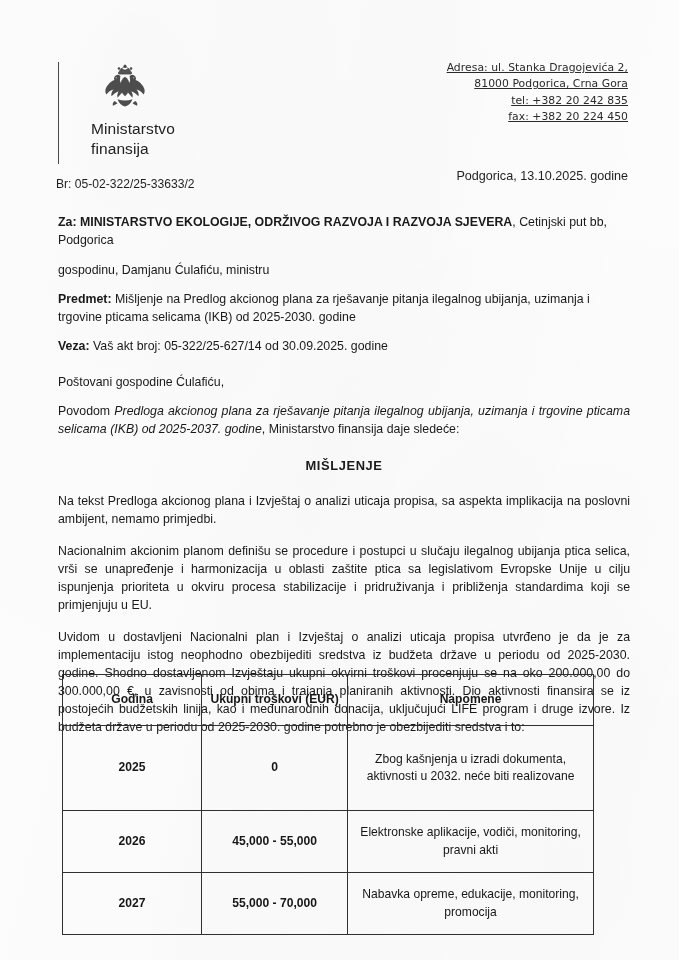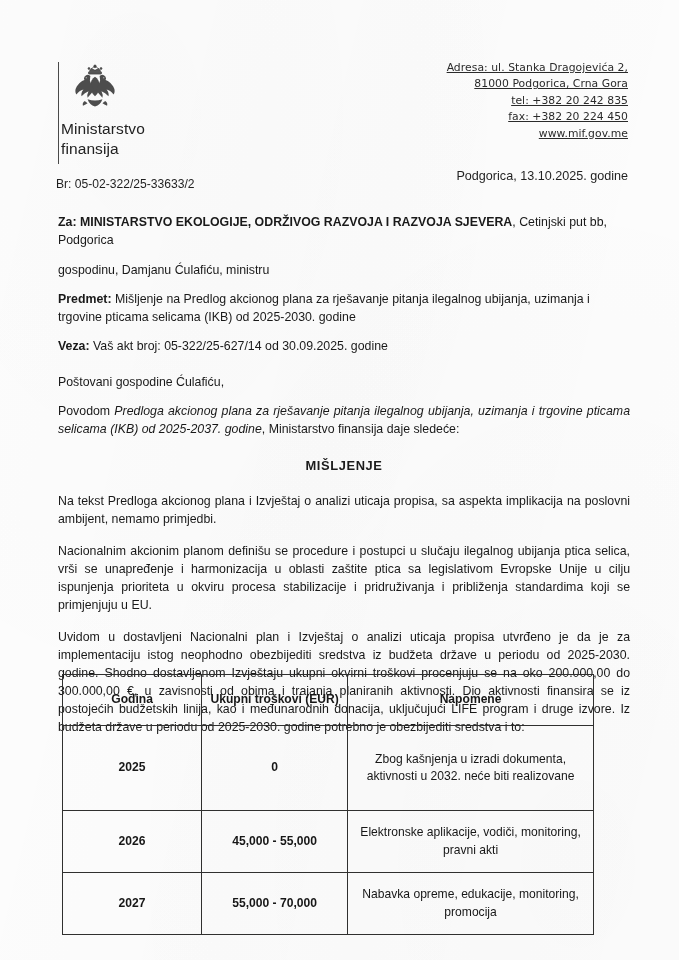--- a/index.html
+++ b/index.html
@@ -31,21 +31,21 @@
       linear-gradient(103deg, rgba(0,0,0,0.000) 0%, rgba(0,0,0,0.012) 48%, rgba(0,0,0,0.000) 100%);
     pointer-events: none;
   }
 
   
   .letterhead {
     position: absolute;
     left: 58px;
     top: 62px;
     width: 220px;
-    padding-left: 2px;
+    padding-left: 32px;
     border-left: 1.6px solid #4a4a4a;
     min-height: 102px;
     box-sizing: border-box;
   }
   .crest {
     width: 56px;
     height: 52px;
     margin-left: 6px;
     display: block;
   }
@@ -208,21 +208,20 @@
       <div>Ministarstvo</div>
       <div>finansija</div>
     </div>
   </div>
 
   <div class="address-block">
     <div>Adresa: ul. Stanka Dragojevića 2,</div>
     <div>81000 Podgorica, Crna Gora</div>
     <div>tel: +382 20 242 835</div>
     <div>fax: +382 20 224 450</div>
-    <div>www.mif.gov.me</div>
   </div>
 
   <div class="ref-line">Br: 05-02-322/25-33633/2</div>
   <div class="place-date">Podgorica, 13.10.2025. godine</div>
 
   <div class="body-wrap">
 
     <div class="blk recipient">
       <div class="line">
         <b>Za:</b>

